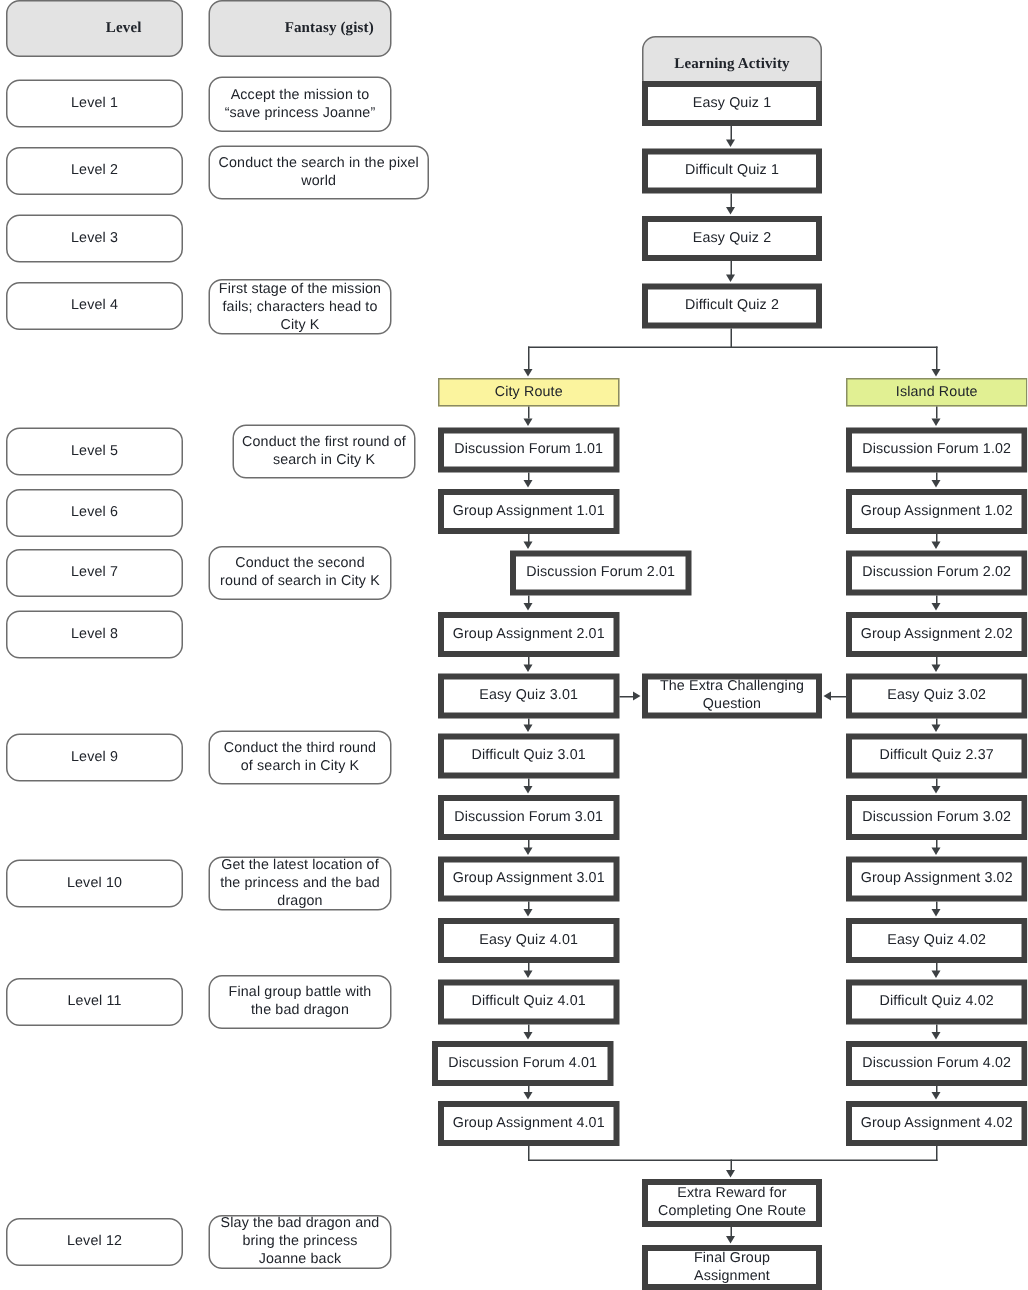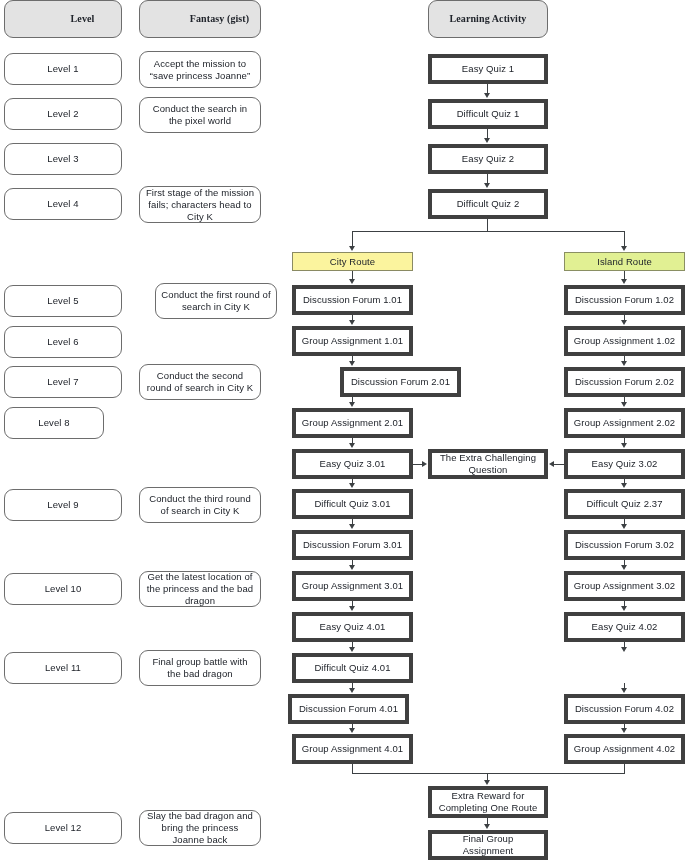--- a/index.html
+++ b/index.html
@@ -51,20 +51,21 @@
   .rect {
     border: 4px solid #404040;
   }
   .rect.header {
     background: #e3e3e3;
     font-weight: bold;
     font-family: "Liberation Serif", serif;
     font-size: 10px;
     border-radius: 9px;
     border: 1px solid #6d6d6d;
+    margin-top: 24px;
   }
   .rect.route-city {
     background: #fbf49e;
     border: 1px solid #8a8a63;
   }
   .rect.route-island {
     background: #e1f093;
     border: 1px solid #8a8f63;
   }
 
@@ -110,28 +111,28 @@
   <div class="node pill header" style="left:139px; top:0px; width:122px; height:38px;">Fantasy (gist)</div>
   <div class="node rect header" style="left:428px; top:0px; width:120px; height:38px;">Learning Activity</div>
 
   <div class="node pill" style="left:4px; top:53px;  width:118px; height:32px;">Level 1</div>
   <div class="node pill" style="left:4px; top:98px;  width:118px; height:32px;">Level 2</div>
   <div class="node pill" style="left:4px; top:143px; width:118px; height:32px;">Level 3</div>
   <div class="node pill" style="left:4px; top:188px; width:118px; height:32px;">Level 4</div>
   <div class="node pill" style="left:4px; top:285px; width:118px; height:32px;">Level 5</div>
   <div class="node pill" style="left:4px; top:326px; width:118px; height:32px;">Level 6</div>
   <div class="node pill" style="left:4px; top:366px; width:118px; height:32px;">Level 7</div>
-  <div class="node pill" style="left:4px; top:407px; width:100px; height:32px;text-align:right;">Level 8</div>
+  <div class="node pill" style="left:4px; top:407px; width:118px; height:32px;text-align:right;">Level 8</div>
   <div class="node pill" style="left:4px; top:489px; width:118px; height:32px;">Level 9</div>
   <div class="node pill" style="left:4px; top:573px; width:118px; height:32px;">Level 10</div>
   <div class="node pill" style="left:4px; top:652px; width:118px; height:32px;">Level 11</div>
   <div class="node pill" style="left:4px; top:812px; width:118px; height:32px;">Level 12</div>
 
   <div class="node pill" style="left:139px; top:51px;  width:122px; height:37px;">Accept the mission to “save princess Joanne”</div>
-  <div class="node pill" style="left:139px; top:97px;  width:122px; height:36px;">Conduct the search in the pixel world</div>
+  <div class="node pill" style="left:139px; top:97px;  width:147px; height:36px;">Conduct the search in the pixel world</div>
   <div class="node pill" style="left:139px; top:186px; width:122px; height:37px;">First stage of the mission fails; characters head to City K</div>
   <div class="node pill" style="left:155px; top:283px; width:122px; height:36px;">Conduct the first round of search in City K</div>
   <div class="node pill" style="left:139px; top:364px; width:122px; height:36px;">Conduct the second round of search in City K</div>
   <div class="node pill" style="left:139px; top:487px; width:122px; height:36px;">Conduct the third round of search in City K</div>
   <div class="node pill" style="left:139px; top:571px; width:122px; height:36px;">Get the latest location of the princess and the bad dragon</div>
   <div class="node pill" style="left:139px; top:650px; width:122px; height:36px;">Final group battle with the bad dragon</div>
   <div class="node pill" style="left:139px; top:810px; width:122px; height:36px;">Slay the bad dragon and bring the princess Joanne back</div>
 
   <div class="node rect" style="left:428px; top:54px;  width:120px; height:30px;">Easy Quiz 1</div>
   <div class="node rect" style="left:428px; top:99px;  width:120px; height:30px;">Difficult Quiz 1</div>
@@ -195,20 +196,21 @@
 
   <div class="node rect" style="left:564px; top:285px; width:121px; height:30px;">Discussion Forum 1.02</div>
   <div class="node rect" style="left:564px; top:326px; width:121px; height:30px;">Group Assignment 1.02</div>
   <div class="node rect" style="left:564px; top:367px; width:121px; height:30px;">Discussion Forum 2.02</div>
   <div class="node rect" style="left:564px; top:408px; width:121px; height:30px;">Group Assignment 2.02</div>
   <div class="node rect" style="left:564px; top:449px; width:121px; height:30px;">Easy Quiz 3.02</div>
   <div class="node rect" style="left:564px; top:489px; width:121px; height:30px;">Difficult Quiz 2.37</div>
   <div class="node rect" style="left:564px; top:530px; width:121px; height:30px;">Discussion Forum 3.02</div>
   <div class="node rect" style="left:564px; top:571px; width:121px; height:30px;">Group Assignment 3.02</div>
   <div class="node rect" style="left:564px; top:612px; width:121px; height:30px;">Easy Quiz 4.02</div>
+  <div class="node rect" style="left:564px; top:653px; width:121px; height:30px;">Difficult Quiz 4.02</div>
   <div class="node rect" style="left:564px; top:694px; width:121px; height:30px;">Discussion Forum 4.02</div>
   <div class="node rect" style="left:564px; top:734px; width:121px; height:30px;">Group Assignment 4.02</div>
 
   <div class="vline" style="left:624px; top:271px; height:8px;"></div>
   <div class="arrow-down" style="left:621px; top:279px;"></div>
   <div class="vline" style="left:624px; top:315px; height:6px;"></div>
   <div class="arrow-down" style="left:621px; top:320px;"></div>
   <div class="vline" style="left:624px; top:356px; height:6px;"></div>
   <div class="arrow-down" style="left:621px; top:361px;"></div>
   <div class="vline" style="left:624px; top:397px; height:6px;"></div>

